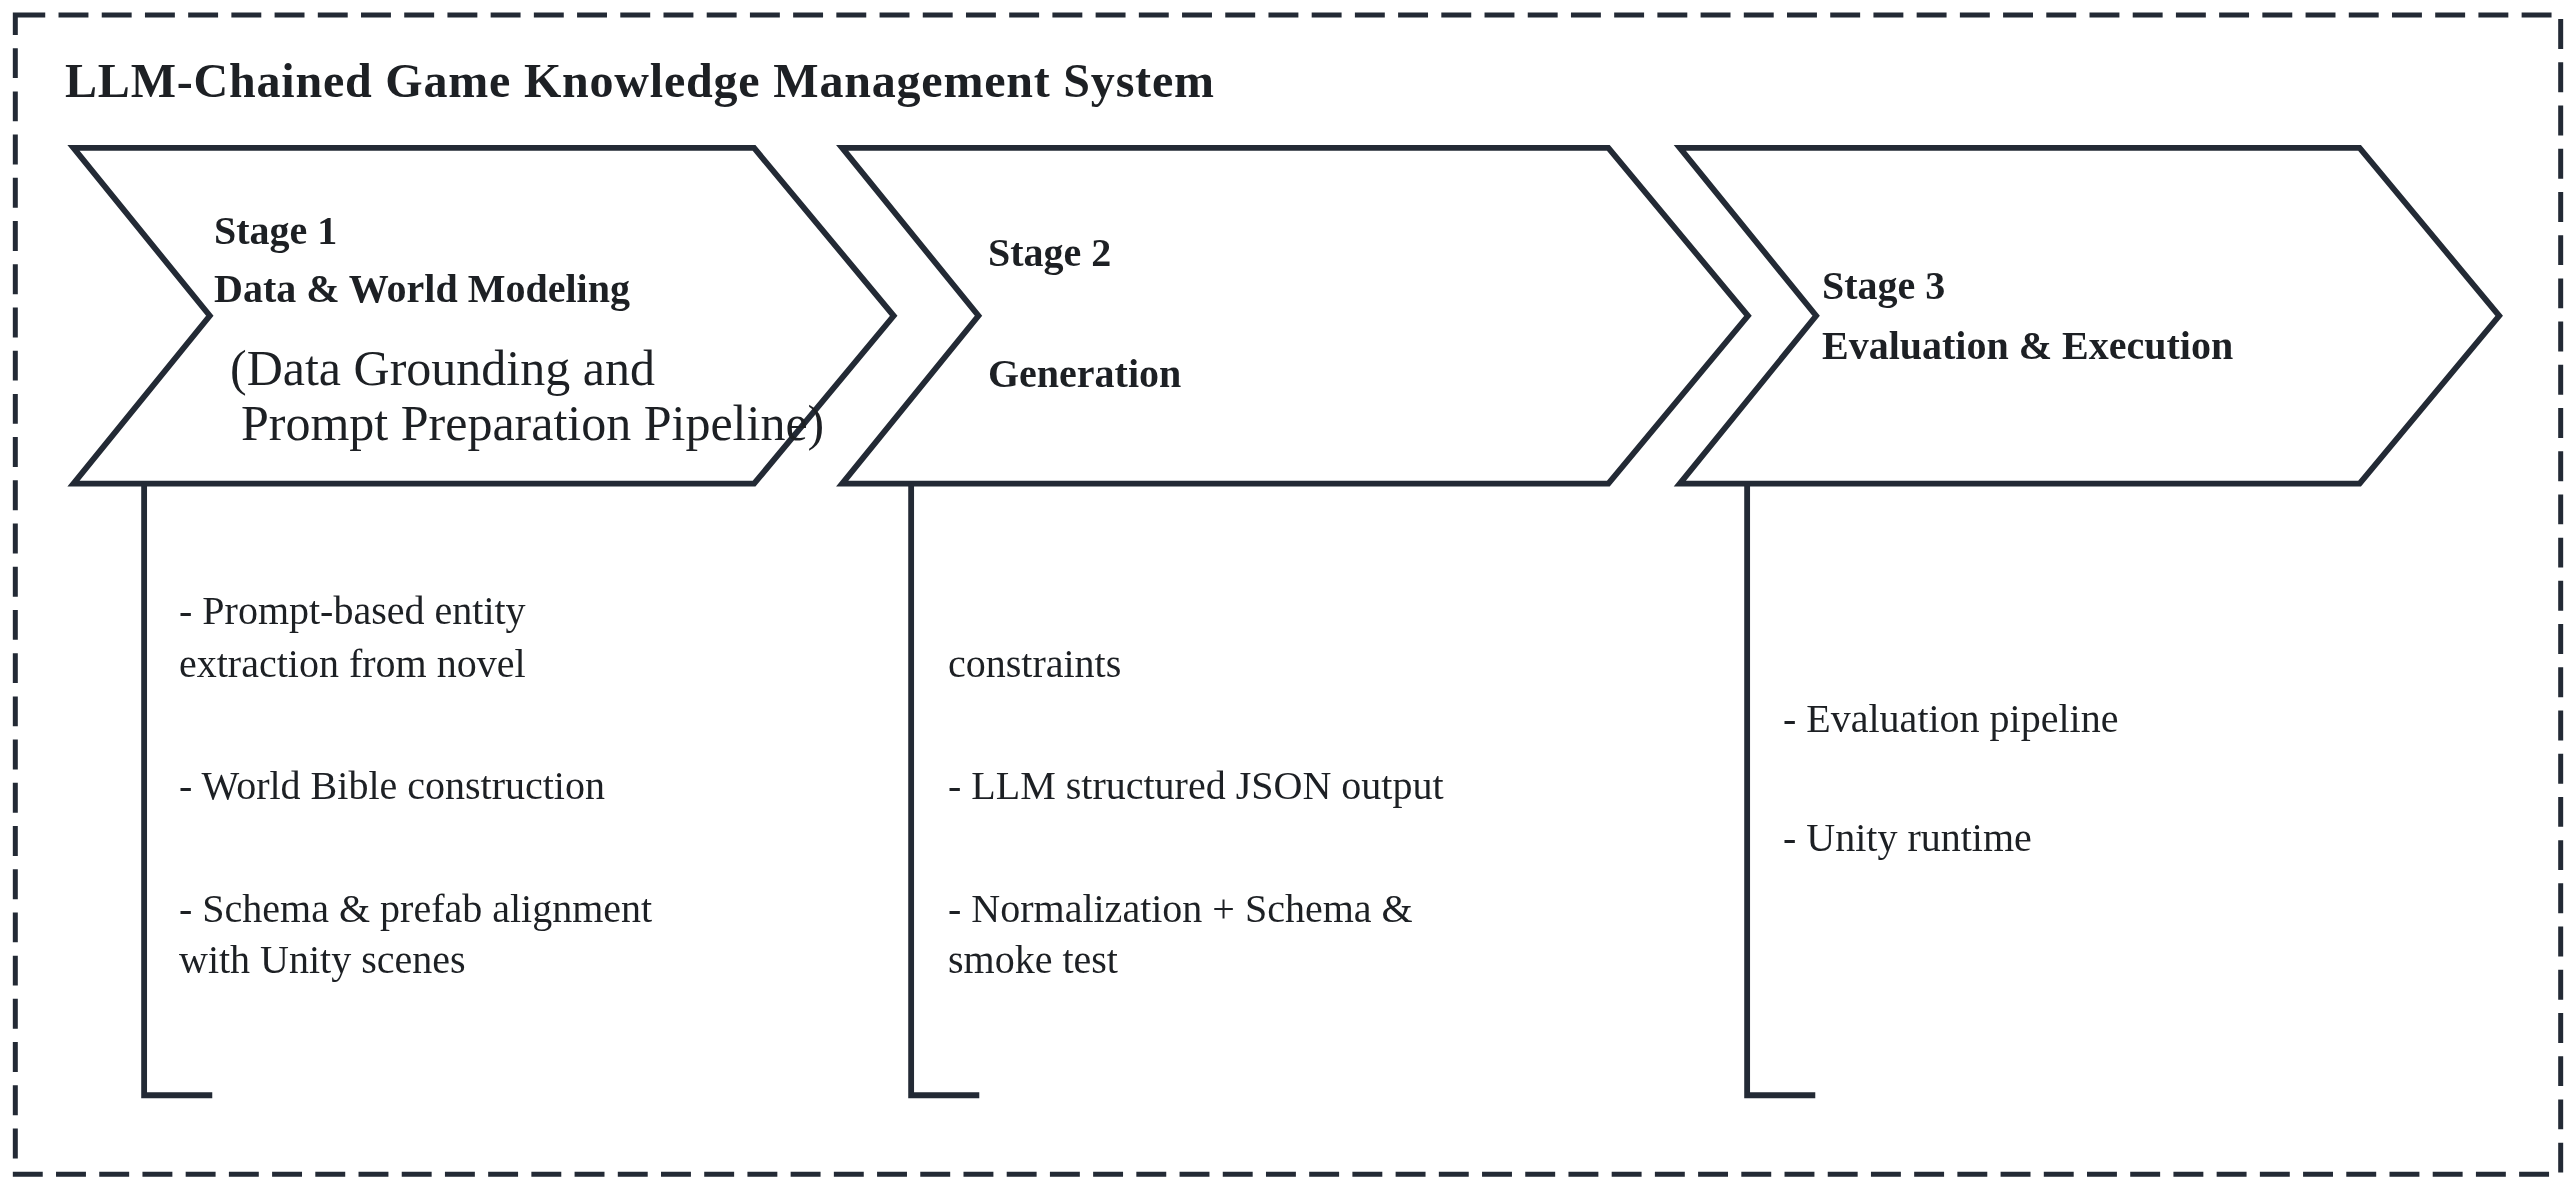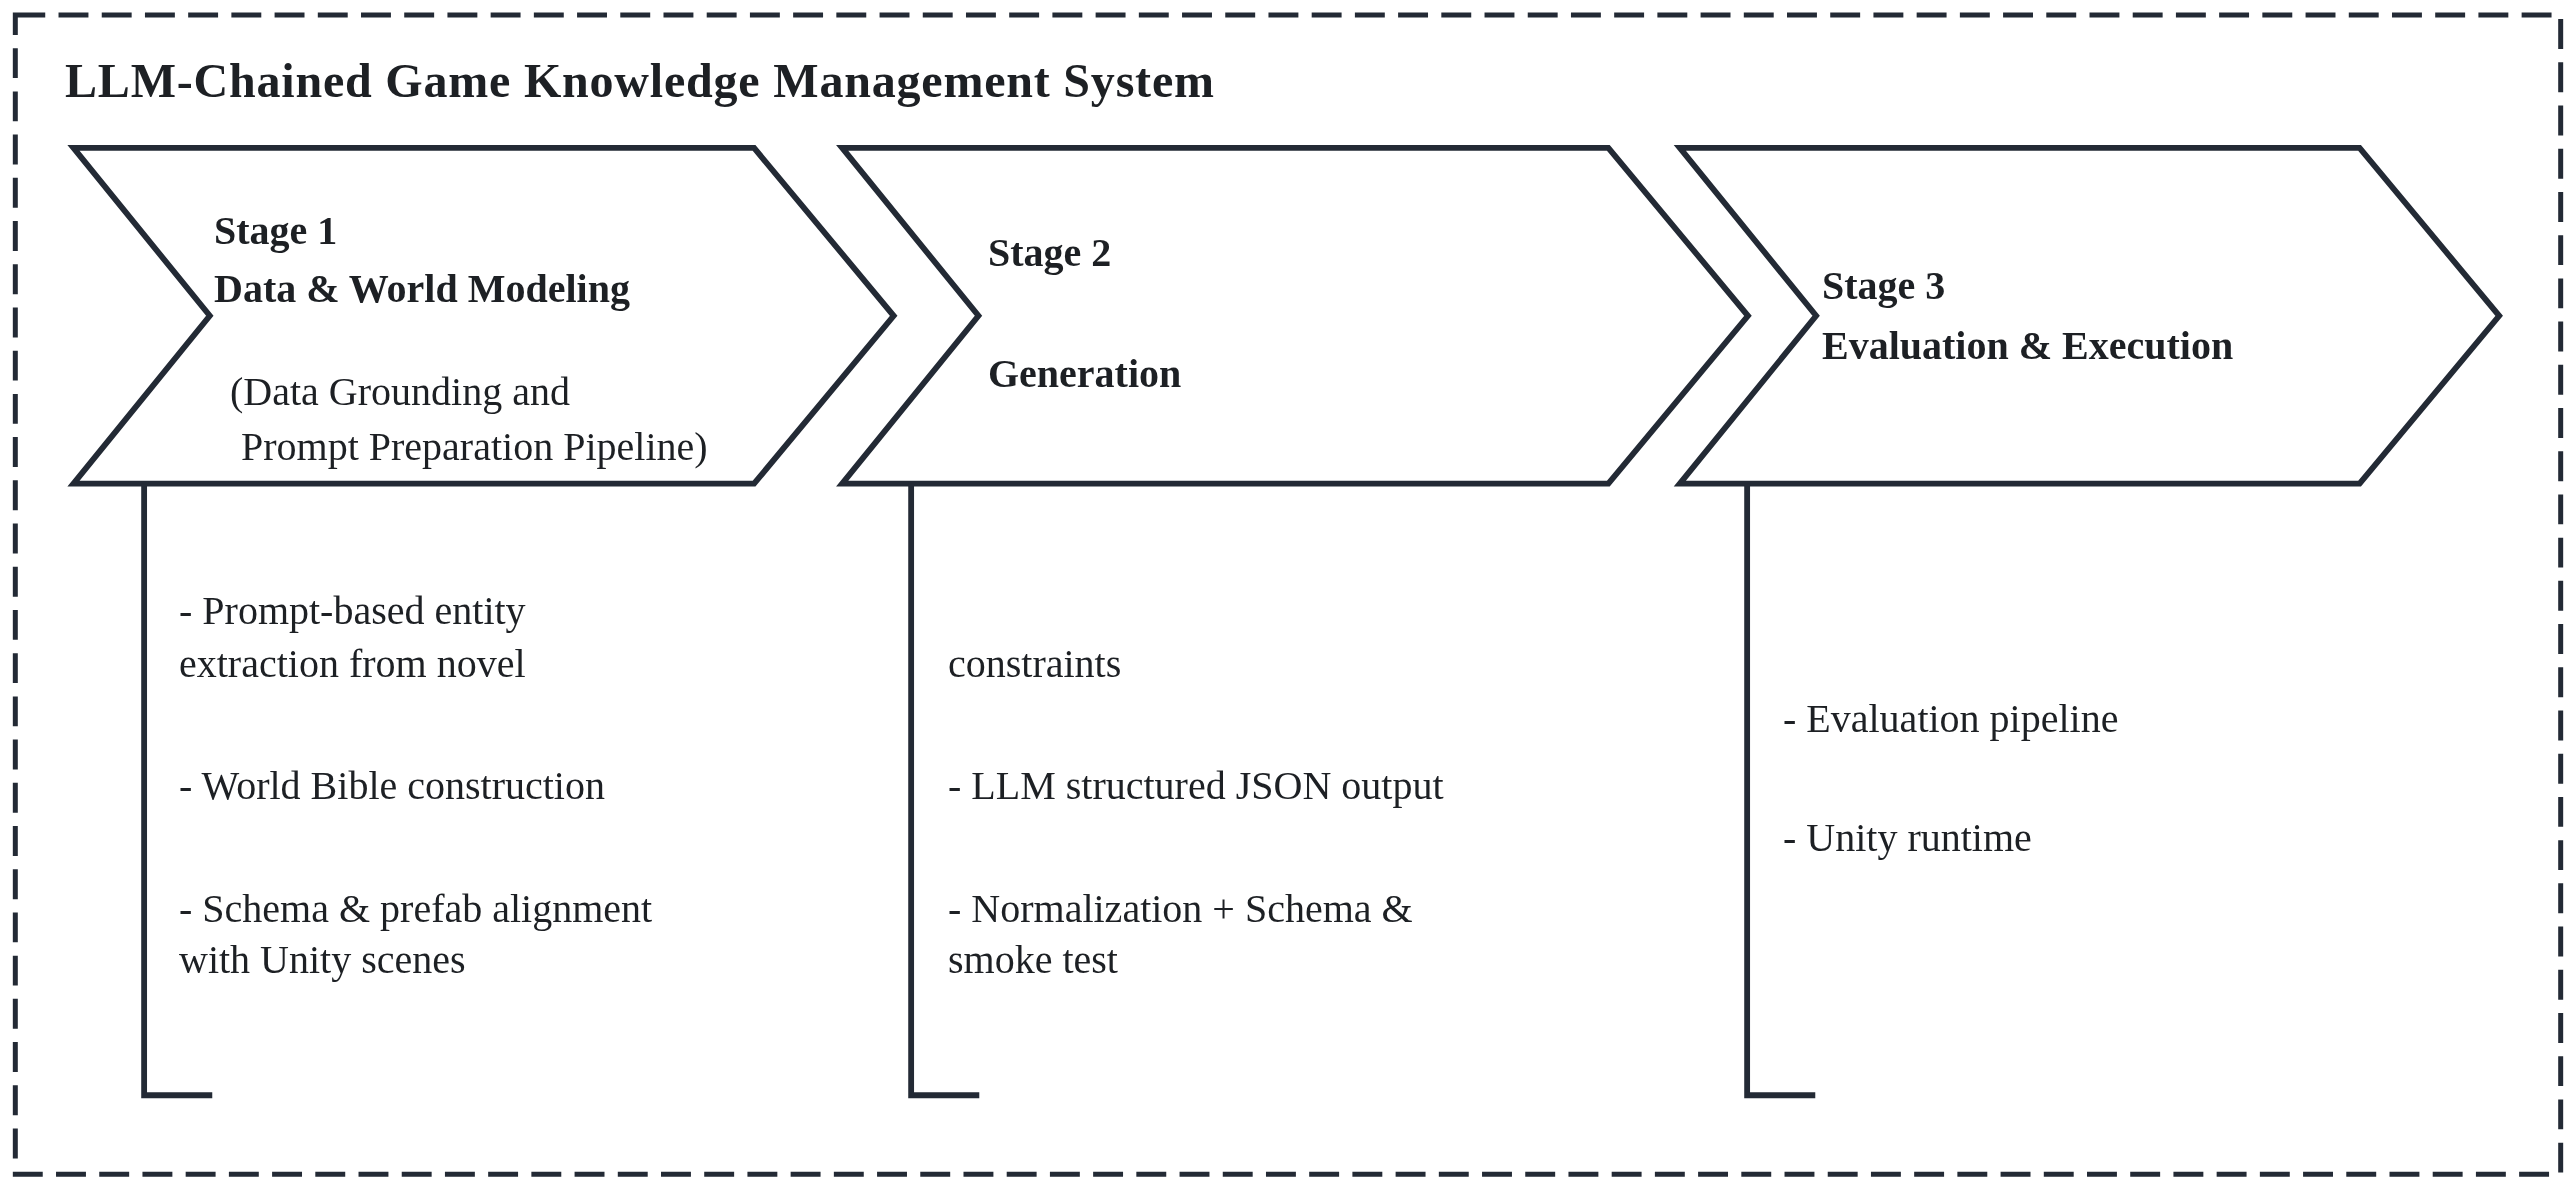--- a/index.html
+++ b/index.html
@@ -17,21 +17,21 @@
     color:var(--text);
     overflow:hidden;
   }
   svg.layer{position:absolute;left:0;top:0;width:2576px;height:1190px;}
   .border-rect{fill:none;stroke:var(--ink);stroke-width:6;stroke-dasharray:36 16;}
   .chevron{fill:#ffffff;stroke:var(--ink);stroke-width:7;stroke-linejoin:miter;}
   .connector{fill:none;stroke:var(--ink);stroke-width:7;stroke-linecap:butt;stroke-linejoin:miter;}
   .txt{position:absolute;white-space:nowrap;line-height:1.08;}
   .title{font-size:48px;font-weight:bold;letter-spacing:0.8px;}
   .h{font-size:40px;font-weight:bold;text-align:center;}
-  .sub{font-size:40px;font-weight:normal;margin-top:29px;}
+  .sub{font-size:50px;font-weight:normal;}
   .b{font-size:40px;font-weight:normal;}
 </style>
 </head>
 <body>
 
 <div class="canvas">
 
   <svg class="layer" viewBox="0 0 3099 1432">
     <rect class="border-rect" x="18" y="18" width="3063" height="1395"></rect>
 

